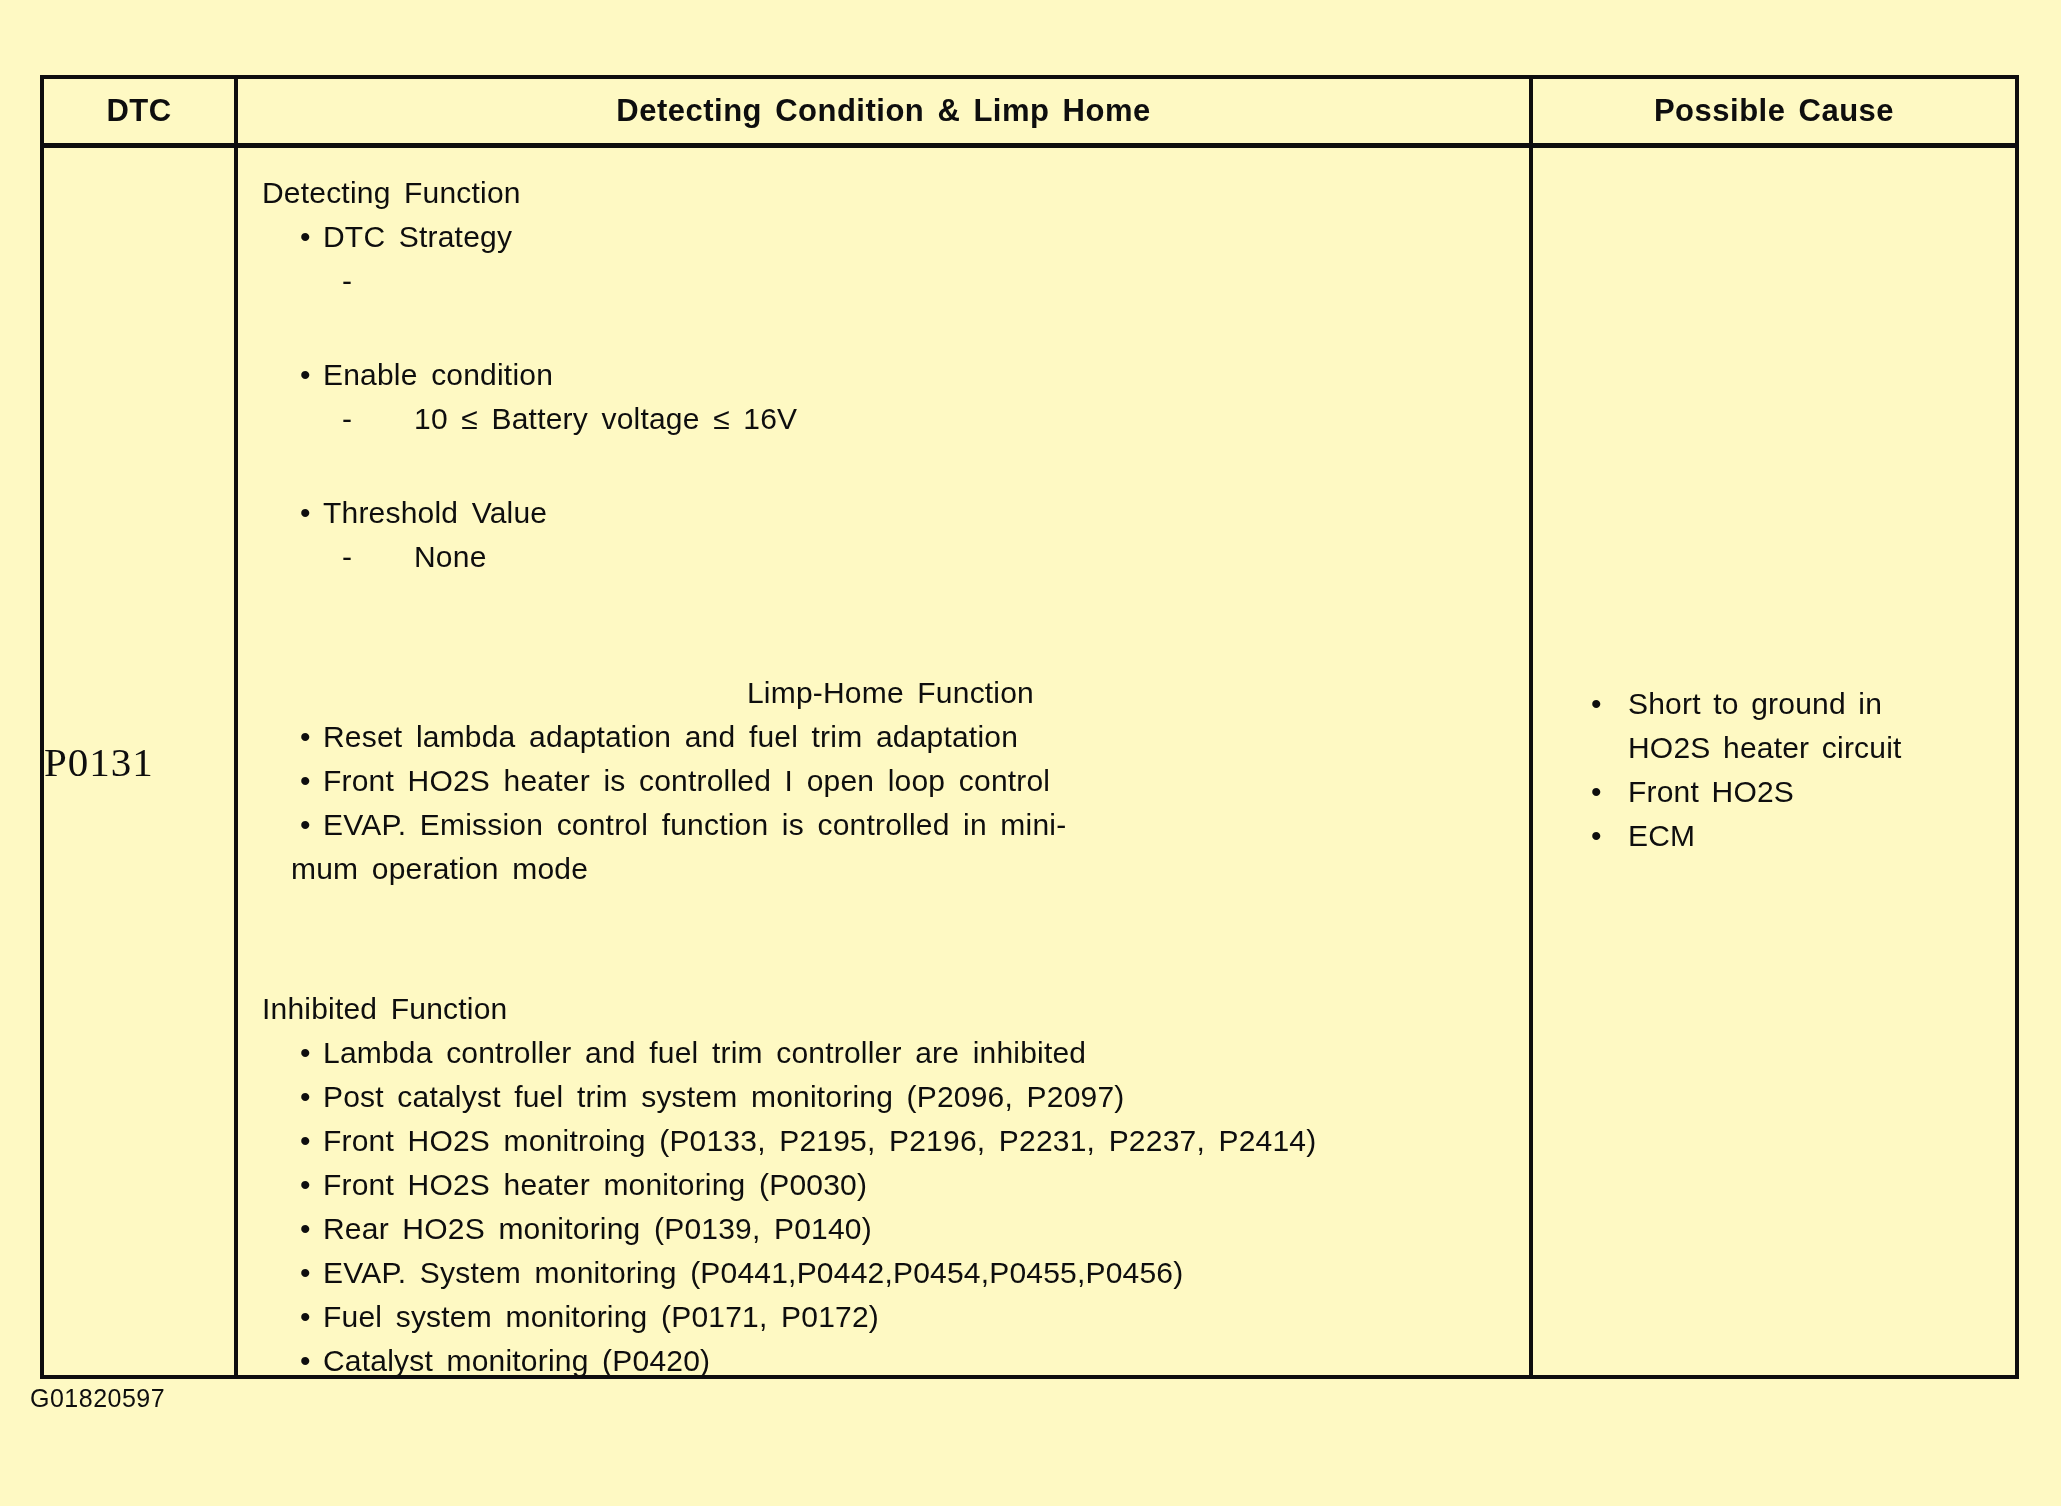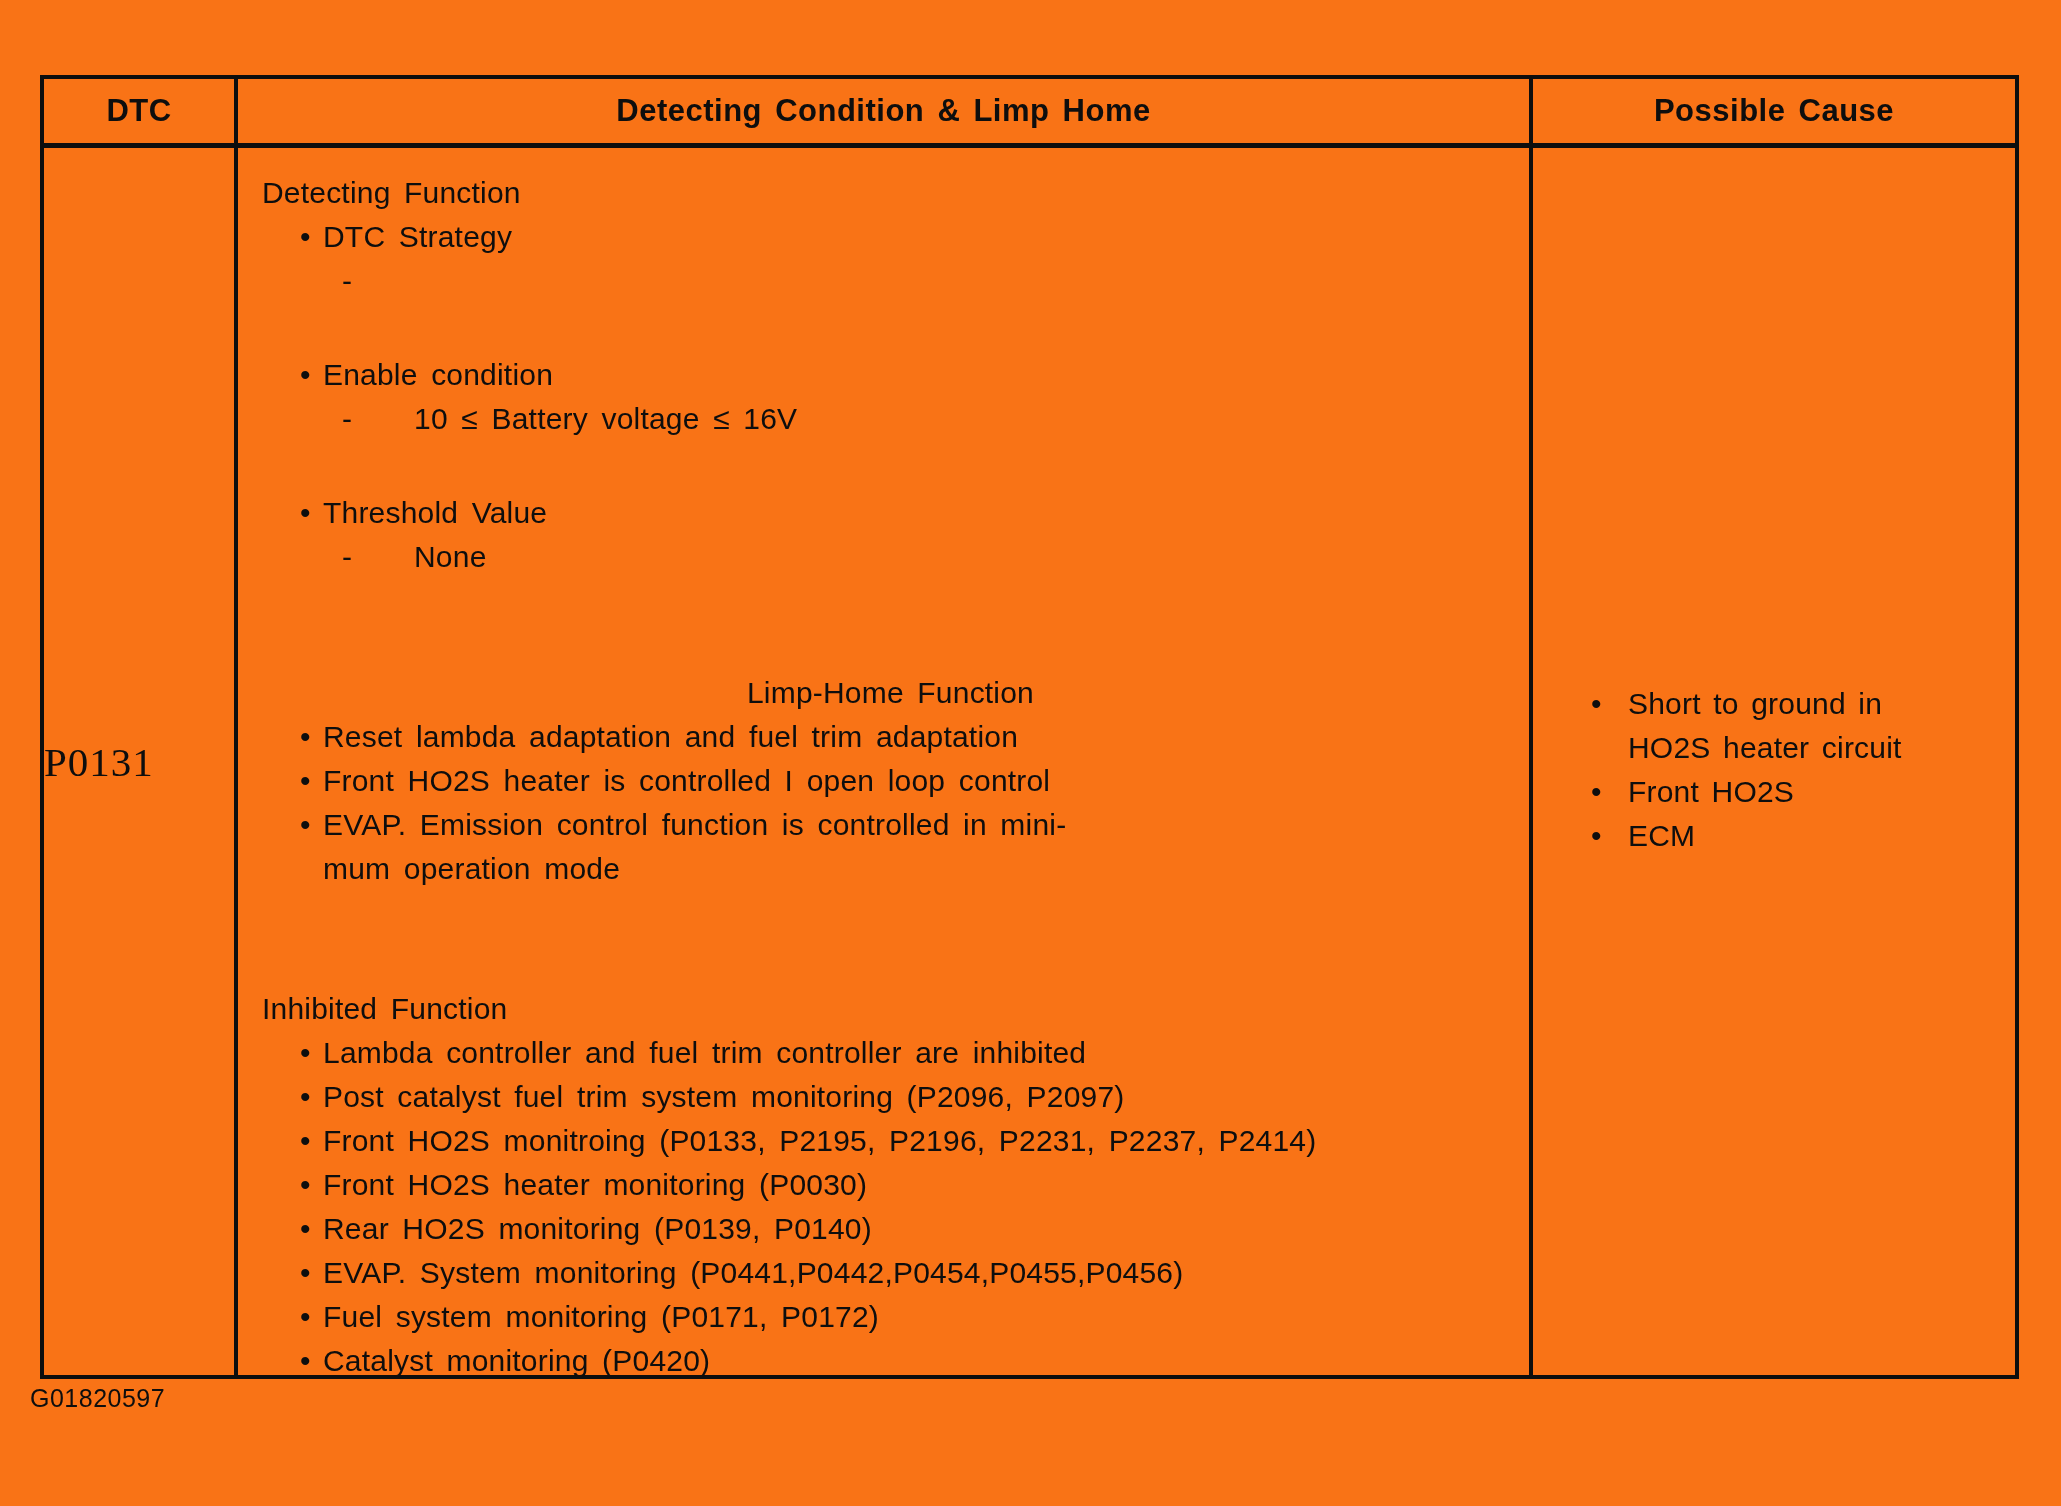--- a/index.html
+++ b/index.html
@@ -1,17 +1,17 @@
 <!DOCTYPE html>
 <html><head>
 <meta charset="utf-8">
 <style>
   html,body { margin:0; padding:0; background:#ffffff; }
   .page {
-    position:relative; width:2061px; height:1506px; background:#f97316;
+    position:relative; width:2061px; height:1506px; background:#fef9c3;
     color:#0e0e0e; font-family:"Liberation Sans", sans-serif; overflow:hidden;
   }
   .doc-table {
     position:absolute; left:40px; top:75px; width:1979px; height:1304px;
     border:4px solid #0e0e0e; box-sizing:border-box;
     display:flex; flex-direction:column;
   }
   .hrow { display:flex; height:64px; border-bottom:5px solid #0e0e0e; flex:0 0 auto; }
   .brow { display:flex; flex:1 1 auto; min-height:0; }
   .col1 { width:194px; border-right:4px solid #0e0e0e; box-sizing:border-box; flex:0 0 auto; }
@@ -31,21 +31,21 @@
     word-spacing:5px; letter-spacing:0.2px; box-sizing:border-box;
   }
   .sec-title { }
   .sec-title.gap-limp { margin-top:92px;text-align:center; }
   .sec-title.gap-inhib { margin-top:96px; }
   .bi { display:flex; margin-left:38px; }
   .bi.gap { margin-top:50px; }
   .dot { width:23px; flex:0 0 auto; }
   .si { display:flex; margin-left:80px; }
   .dash { width:72px; flex:0 0 auto; }
-  .wrap-line { margin-left:61px; }
+  .wrap-line { margin-left:29px; }
   
   .cell-cause {
     display:flex; flex-direction:column; justify-content:center;
     padding:16px 14px 0 58px; font-size:30px; line-height:44px;
     word-spacing:4px; letter-spacing:0.2px; box-sizing:border-box;
   }
   .bi3 { display:flex; }
   .dot3 { width:37px; flex:0 0 auto; }
   .figure-id {
     position:absolute; left:30px; top:1384px;

